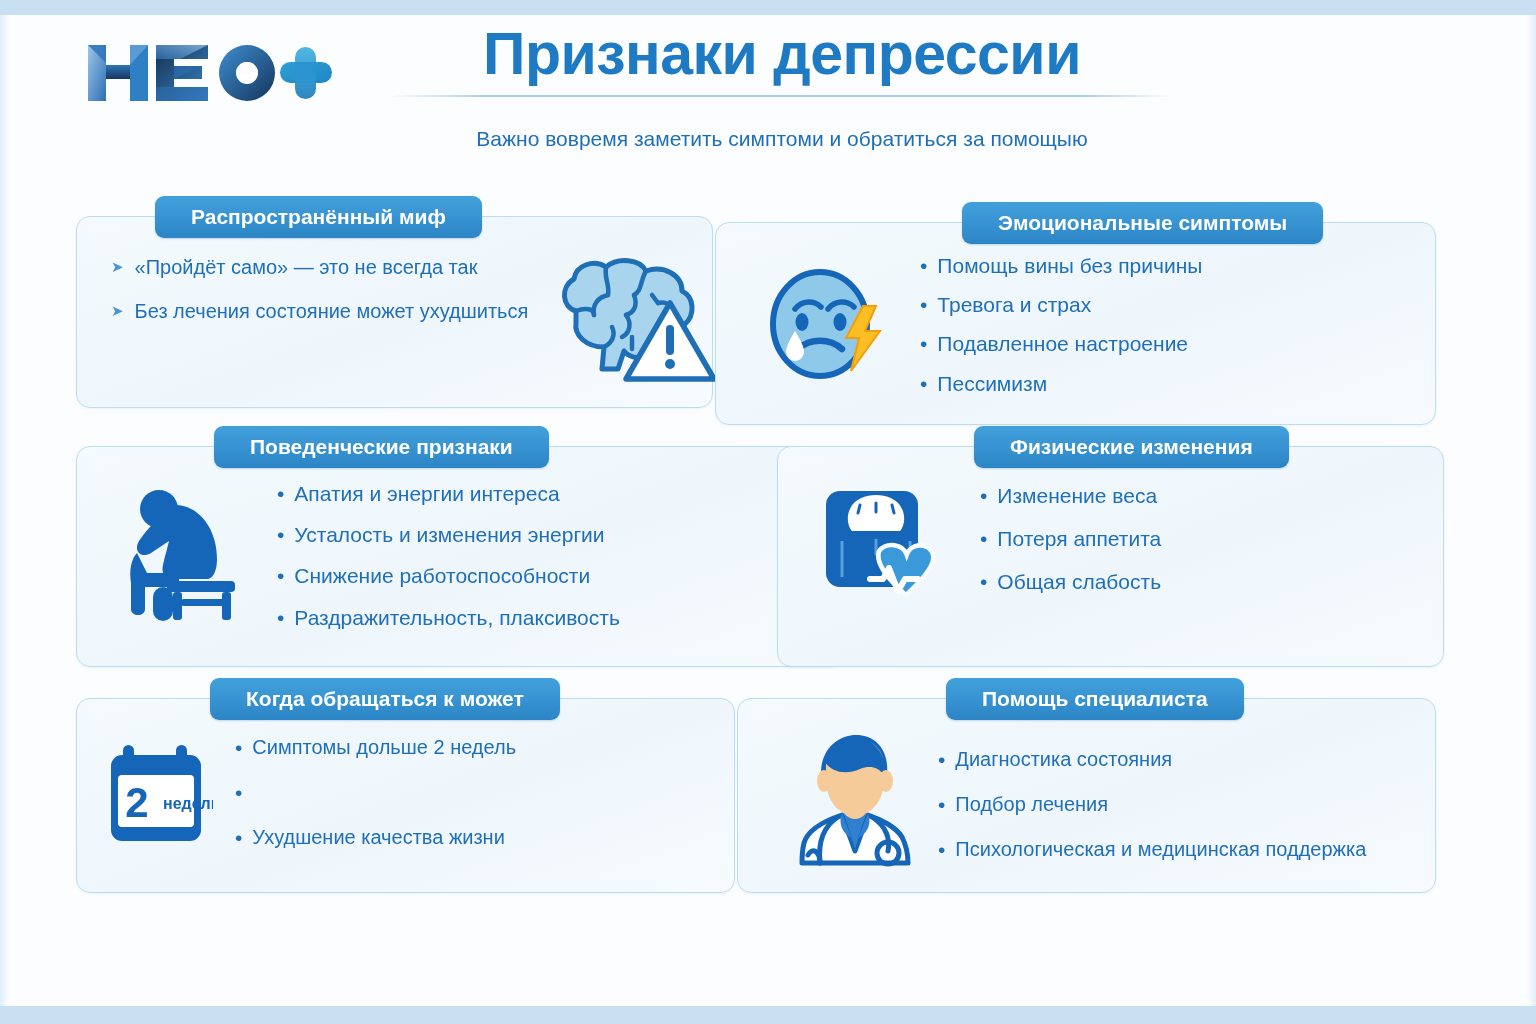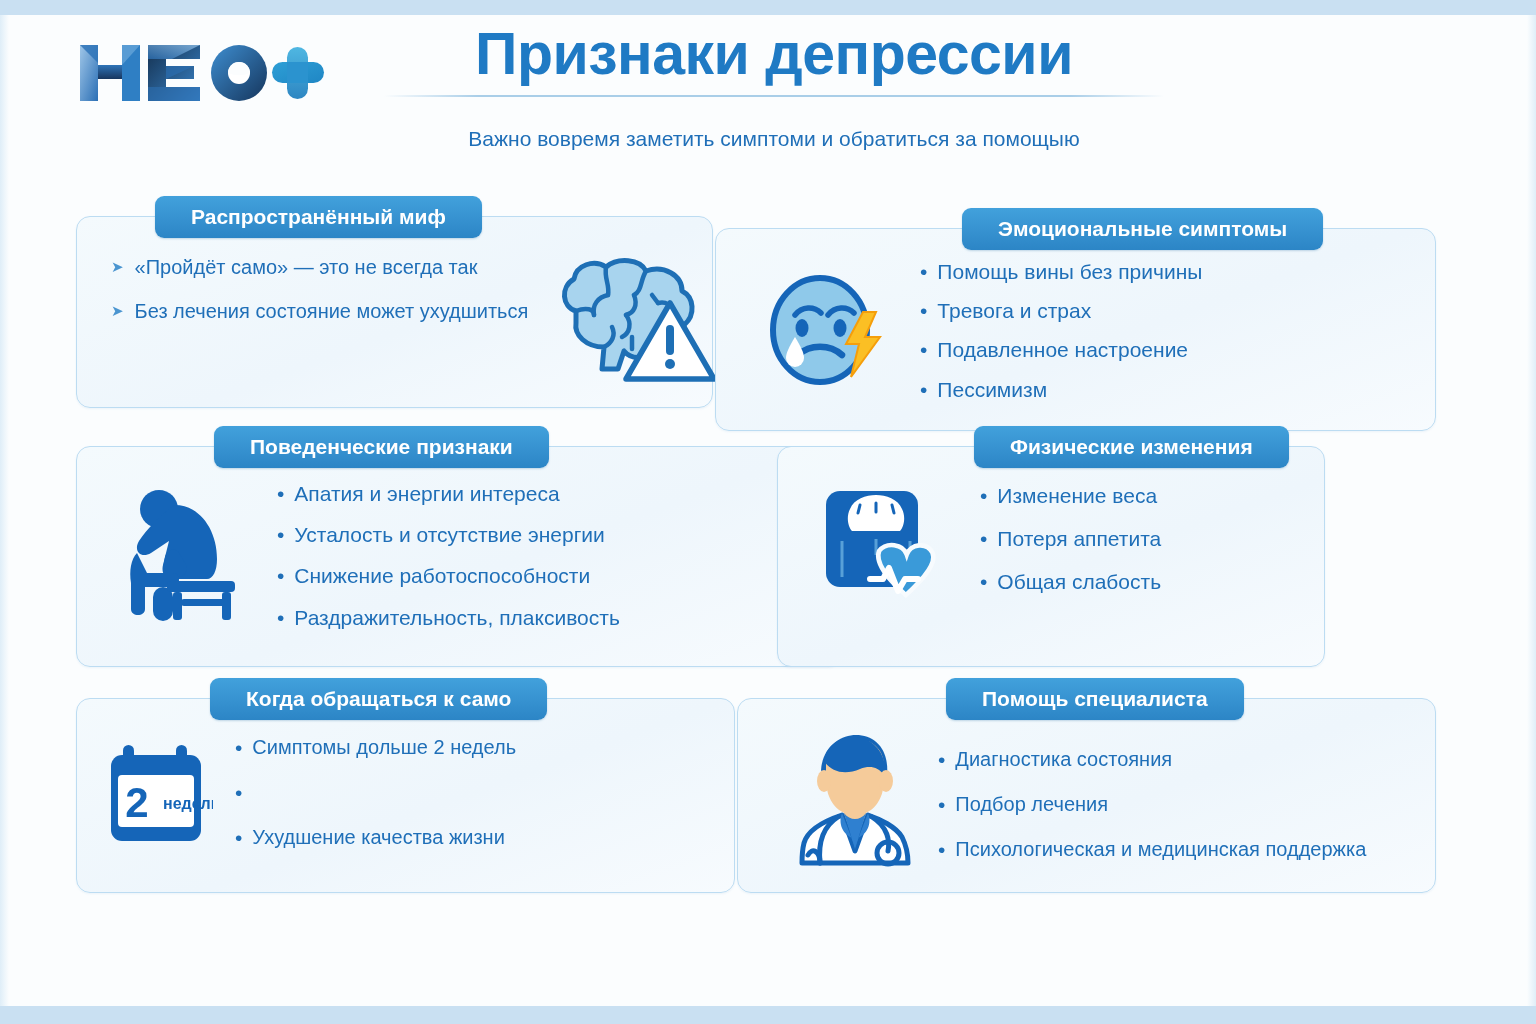--- a/index.html
+++ b/index.html
@@ -31,21 +31,21 @@
   }
   .edge-right {
     position: absolute;
     right: 0; top: 15px; bottom: 18px; width: 9px;
     background: linear-gradient(270deg, #dfeef8 0%, #fbfdfe 100%);
   }
 
   
   .header {
     position: absolute;
-    left: 4px; top: 15px; right: 0; height: 150px;
+    left: 12px; top: 15px; right: 0; height: 150px;
   }
 
   .logo {
     position: absolute;
     left: 72px; top: 18px;
     width: 250px; height: 80px;
     display: flex;
     align-items: center;
   }
 
@@ -86,23 +86,23 @@
   .card {
     position: absolute;
     border: 1.5px solid #bcdcf2;
     border-radius: 14px;
     background: linear-gradient(160deg, #f4fafd 0%, #eef6fc 55%, #f7fbfe 100%);
     box-shadow: 0 1px 2px rgba(120,170,210,0.12);
   }
 
   
   #card-myth       { left: 76px;  top: 26px;  width: 637px; height: 192px; }
-  #card-emotional  { left: 715px; top: 38px;  width: 721px; height: 203px; }
+  #card-emotional  { left: 715px; top: 32px;  width: 721px; height: 203px; }
   #card-behavior   { left: 76px;  top: 256px; width: 766px; height: 221px; }
-  #card-physical   { left: 777px; top: 256px; width: 548px; height: 221px; }
+  #card-physical   { left: 777px; top: 256px; width: 667px; height: 221px; }
   #card-when       { left: 76px;  top: 508px; width: 659px; height: 195px; }
   #card-help       { left: 737px; top: 508px; width: 699px; height: 195px; }
 
   .card-badge {
     position: absolute;
     top: -21px;
     height: 42px;
     padding: 0 36px;
     display: flex;
     align-items: center;
@@ -370,21 +370,21 @@
             </g>
           </svg>
         </div>
         <div class="bullets">
           <div class="bullet">
             <span class="dot">•</span>
             <span>Апатия и энергии интереса</span>
           </div>
           <div class="bullet">
             <span class="dot">•</span>
-            <span>Усталость и отсутствие энергии</span>
+            <span>Усталость и изменения энергии</span>
           </div>
           <div class="bullet">
             <span class="dot">•</span>
             <span>Снижение работоспособности</span>
           </div>
           <div class="bullet">
             <span class="dot">•</span>
             <span>Раздражительность, плаксивость</span>
           </div>
         </div>
@@ -425,21 +425,21 @@
           </div>
           <div class="bullet">
             <span class="dot">•</span>
             <span>Общая слабость</span>
           </div>
         </div>
       </div>
     </div>
 
     <div class="card" id="card-when">
-      <div class="card-badge">Когда обращаться к само</div>
+      <div class="card-badge">Когда обращаться к может</div>
       <div class="card-body">
         <div class="icon-slot">
           <svg width="110" height="106" viewBox="0 0 110 106">
             <rect x="20" y="4" width="11" height="26" rx="5.5" fill="#1565b8"></rect>
             <rect x="73" y="4" width="11" height="26" rx="5.5" fill="#1565b8"></rect>
             <rect x="8" y="14" width="90" height="86" rx="11" fill="#1565b8"></rect>
             <rect x="15" y="34" width="76" height="52" rx="4" fill="#ffffff"></rect>
             <text x="34" y="76" font-family="'Liberation Sans', sans-serif" font-size="42" font-weight="700" fill="#1565b8" text-anchor="middle">2</text>
             <text x="60" y="68" font-family="'Liberation Sans', sans-serif" font-size="16" font-weight="700" fill="#1565b8">недели</text>
           </svg>

